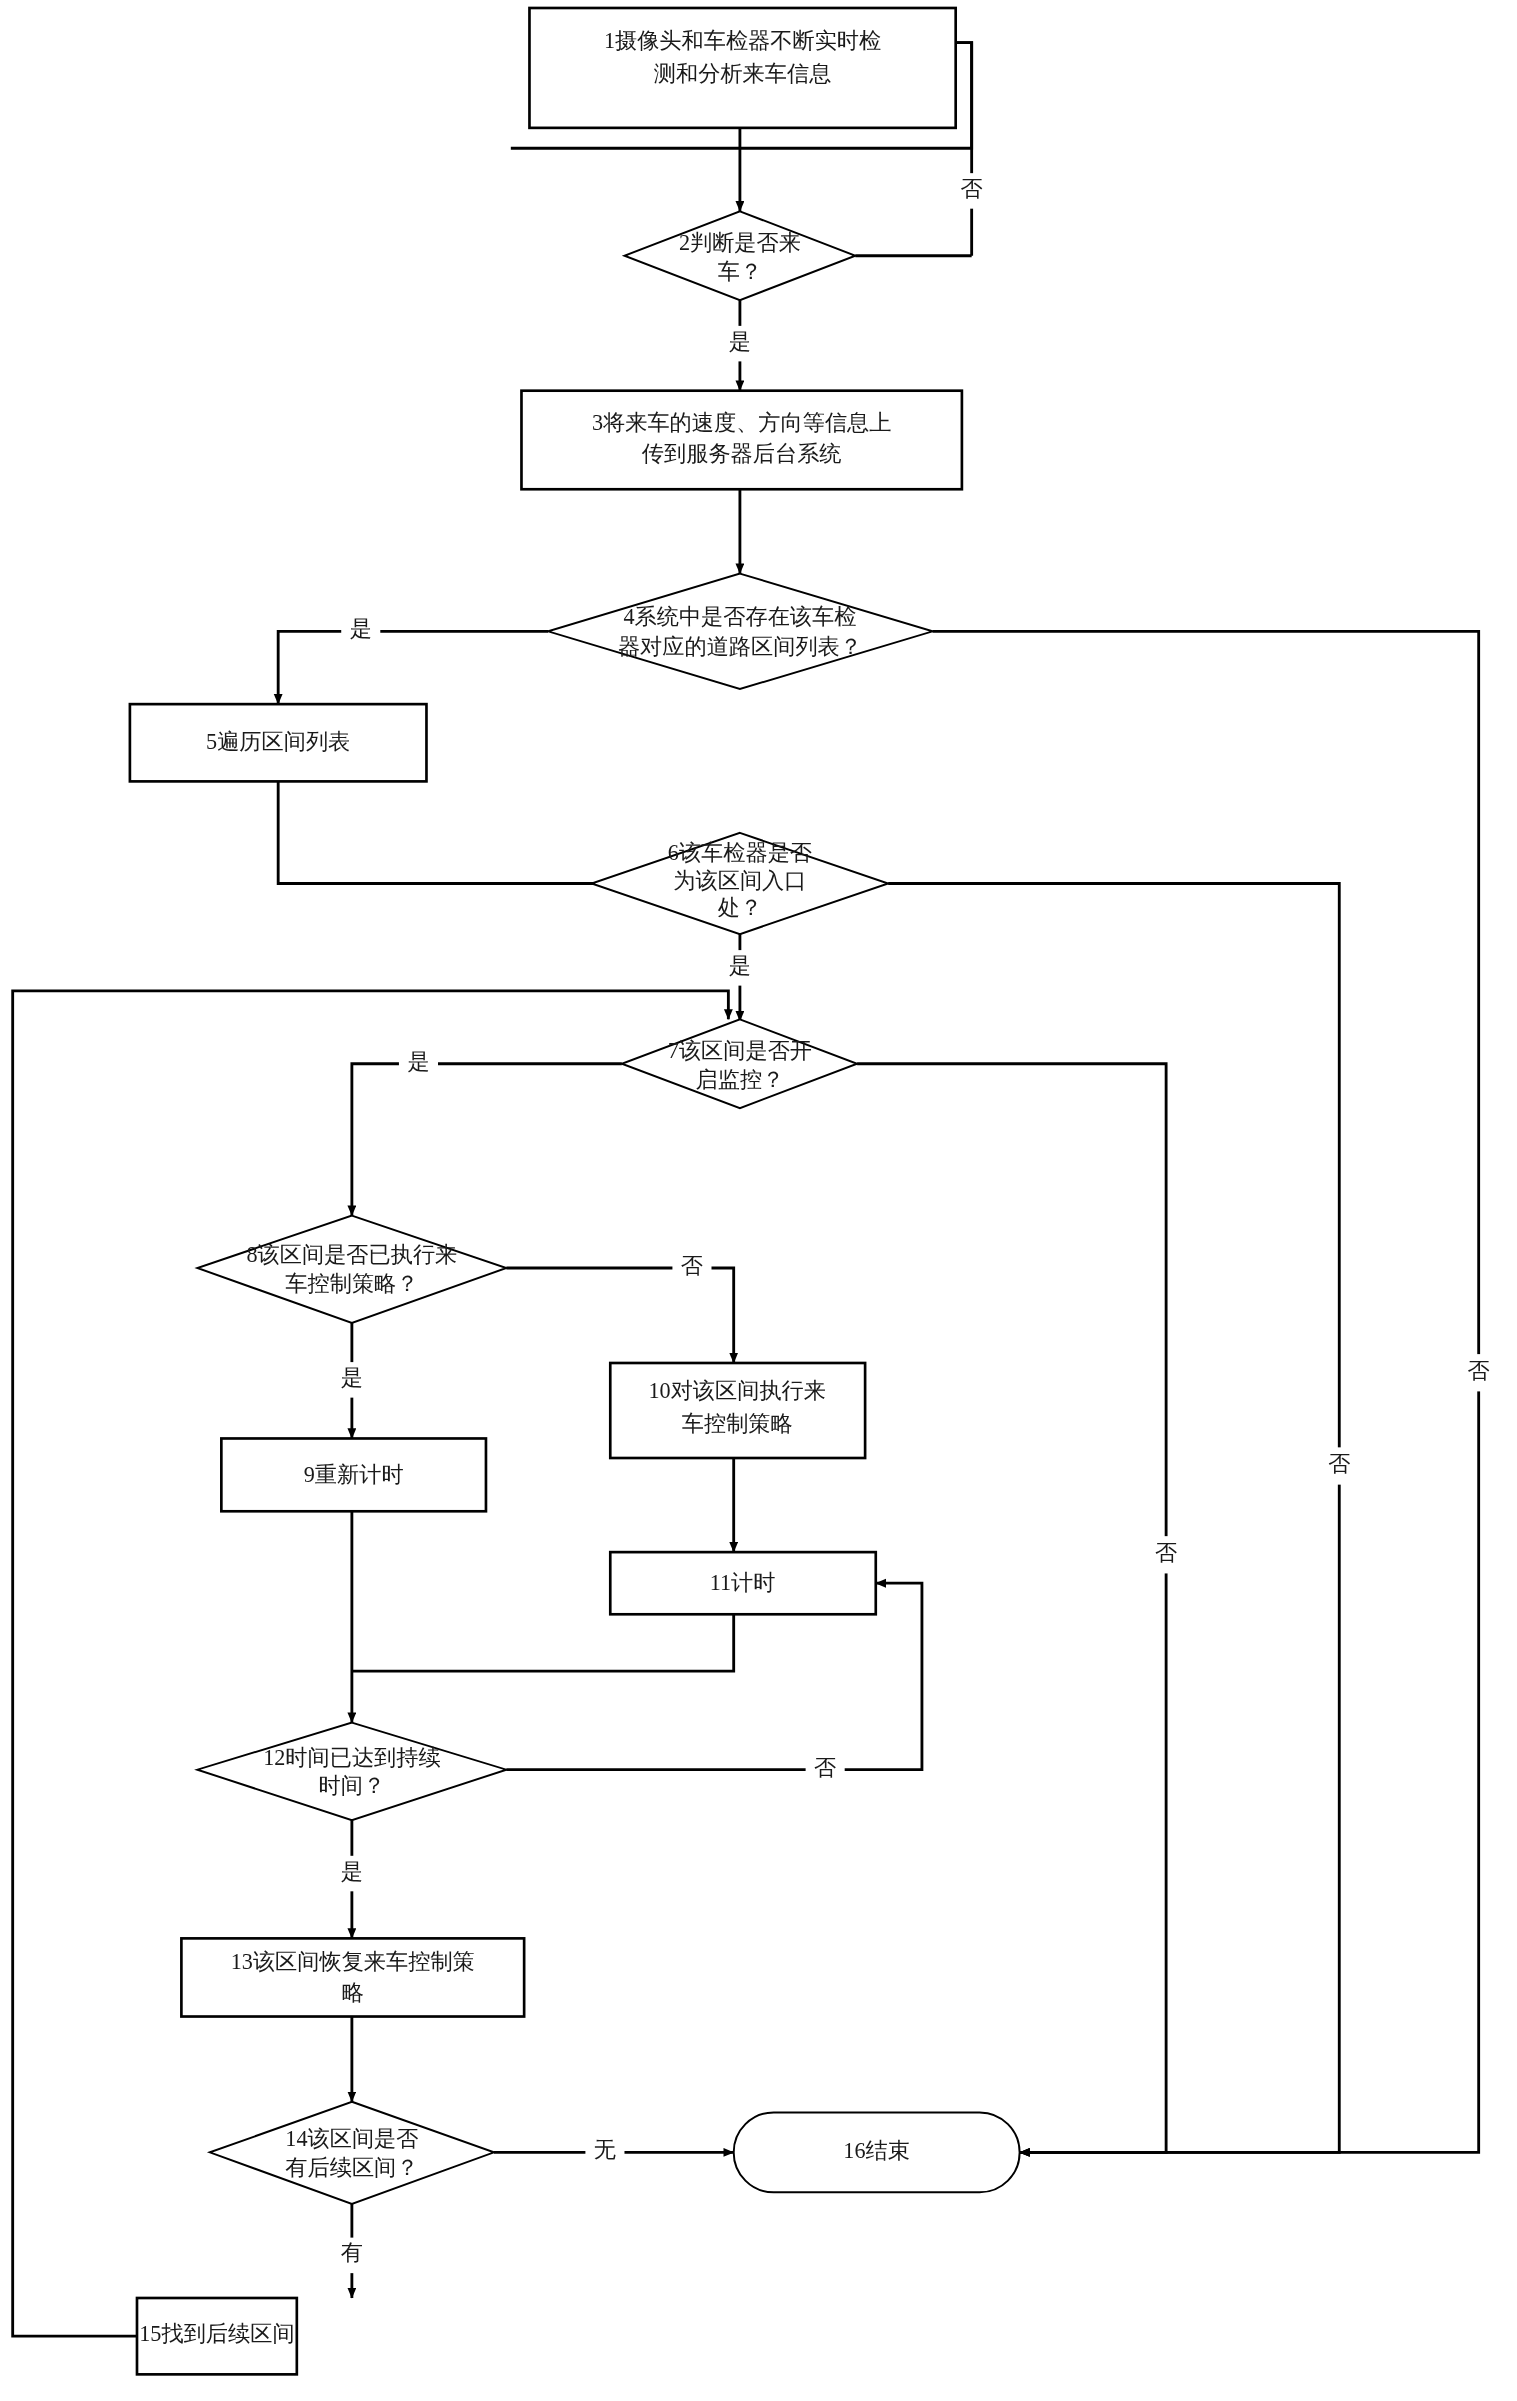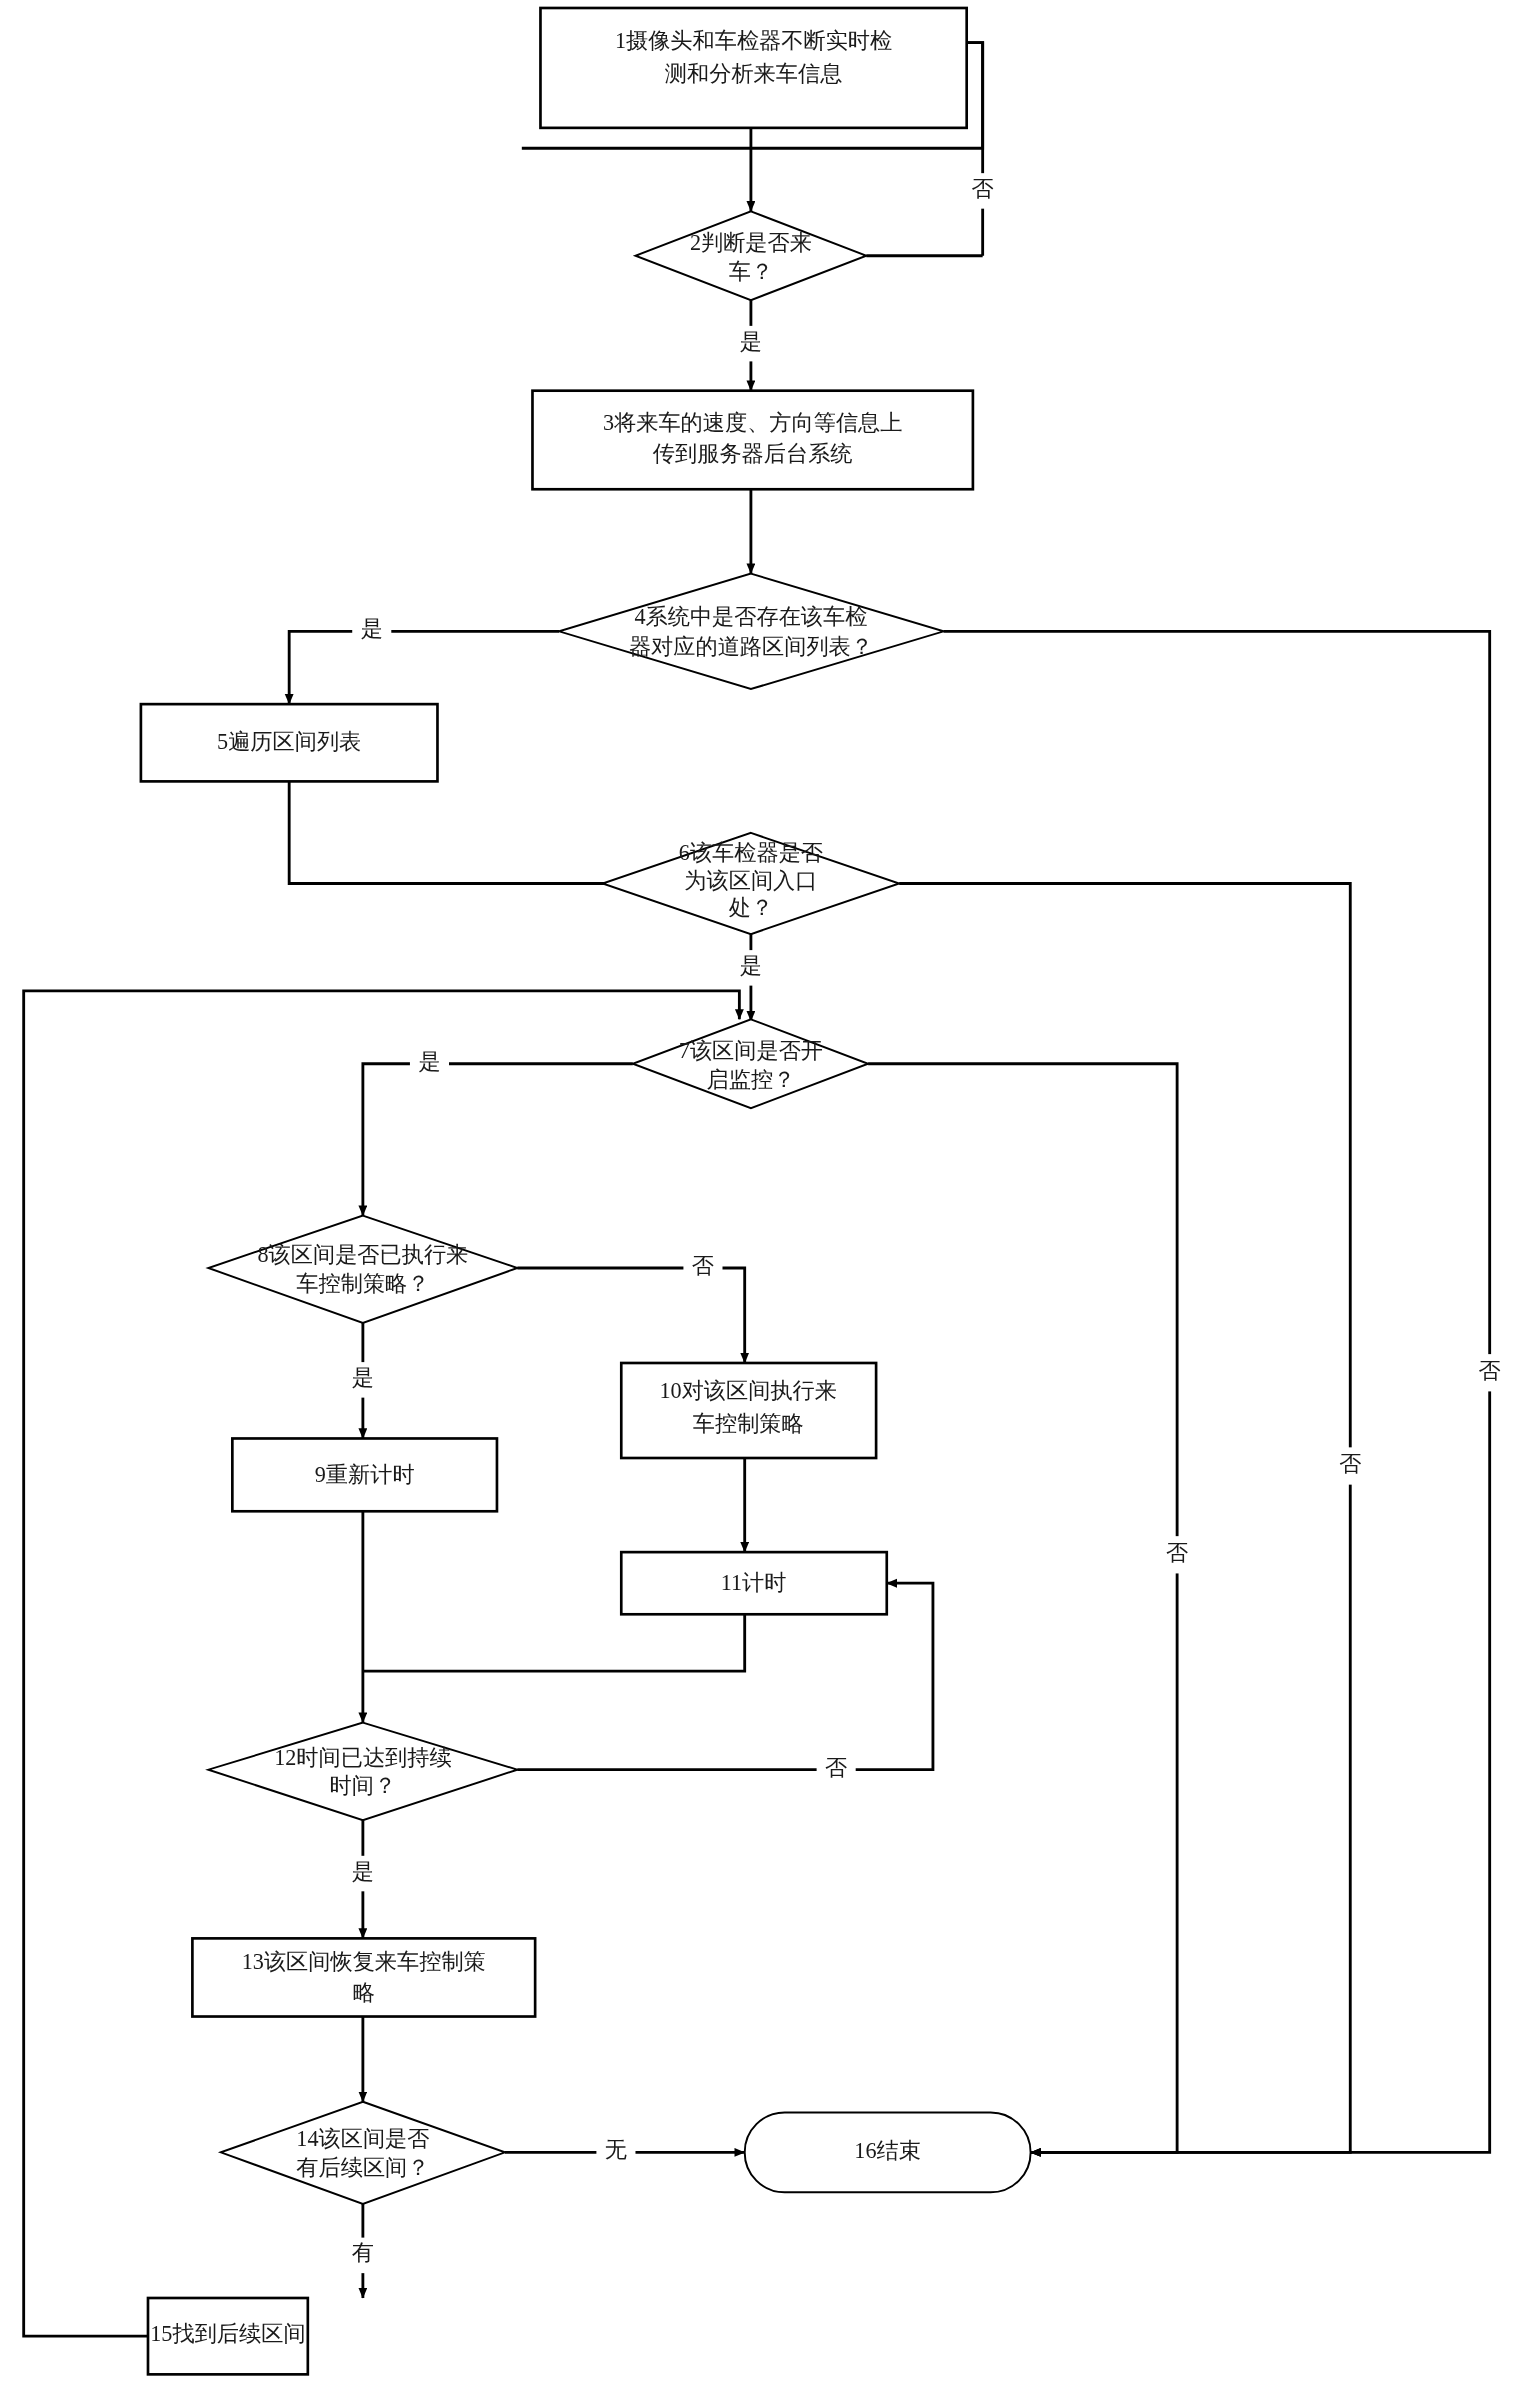--- a/index.html
+++ b/index.html
@@ -11,21 +11,20 @@
     width: 1518px;
     height: 2401px;
     font-family: "Liberation Serif", "DejaVu Serif", serif;
     overflow: hidden;
   }
   #flow-root {
     position: relative;
     width: 1488px;
     height: 2401px;
     background: #ffffff;
-    margin-left: 11px;
   }
   svg#flowchart {
     display: block;
     width: 1518px;
     height: 2401px;
   }
   .node-shape {
     fill: #ffffff;
     stroke: #000000;
     stroke-width: 3;

